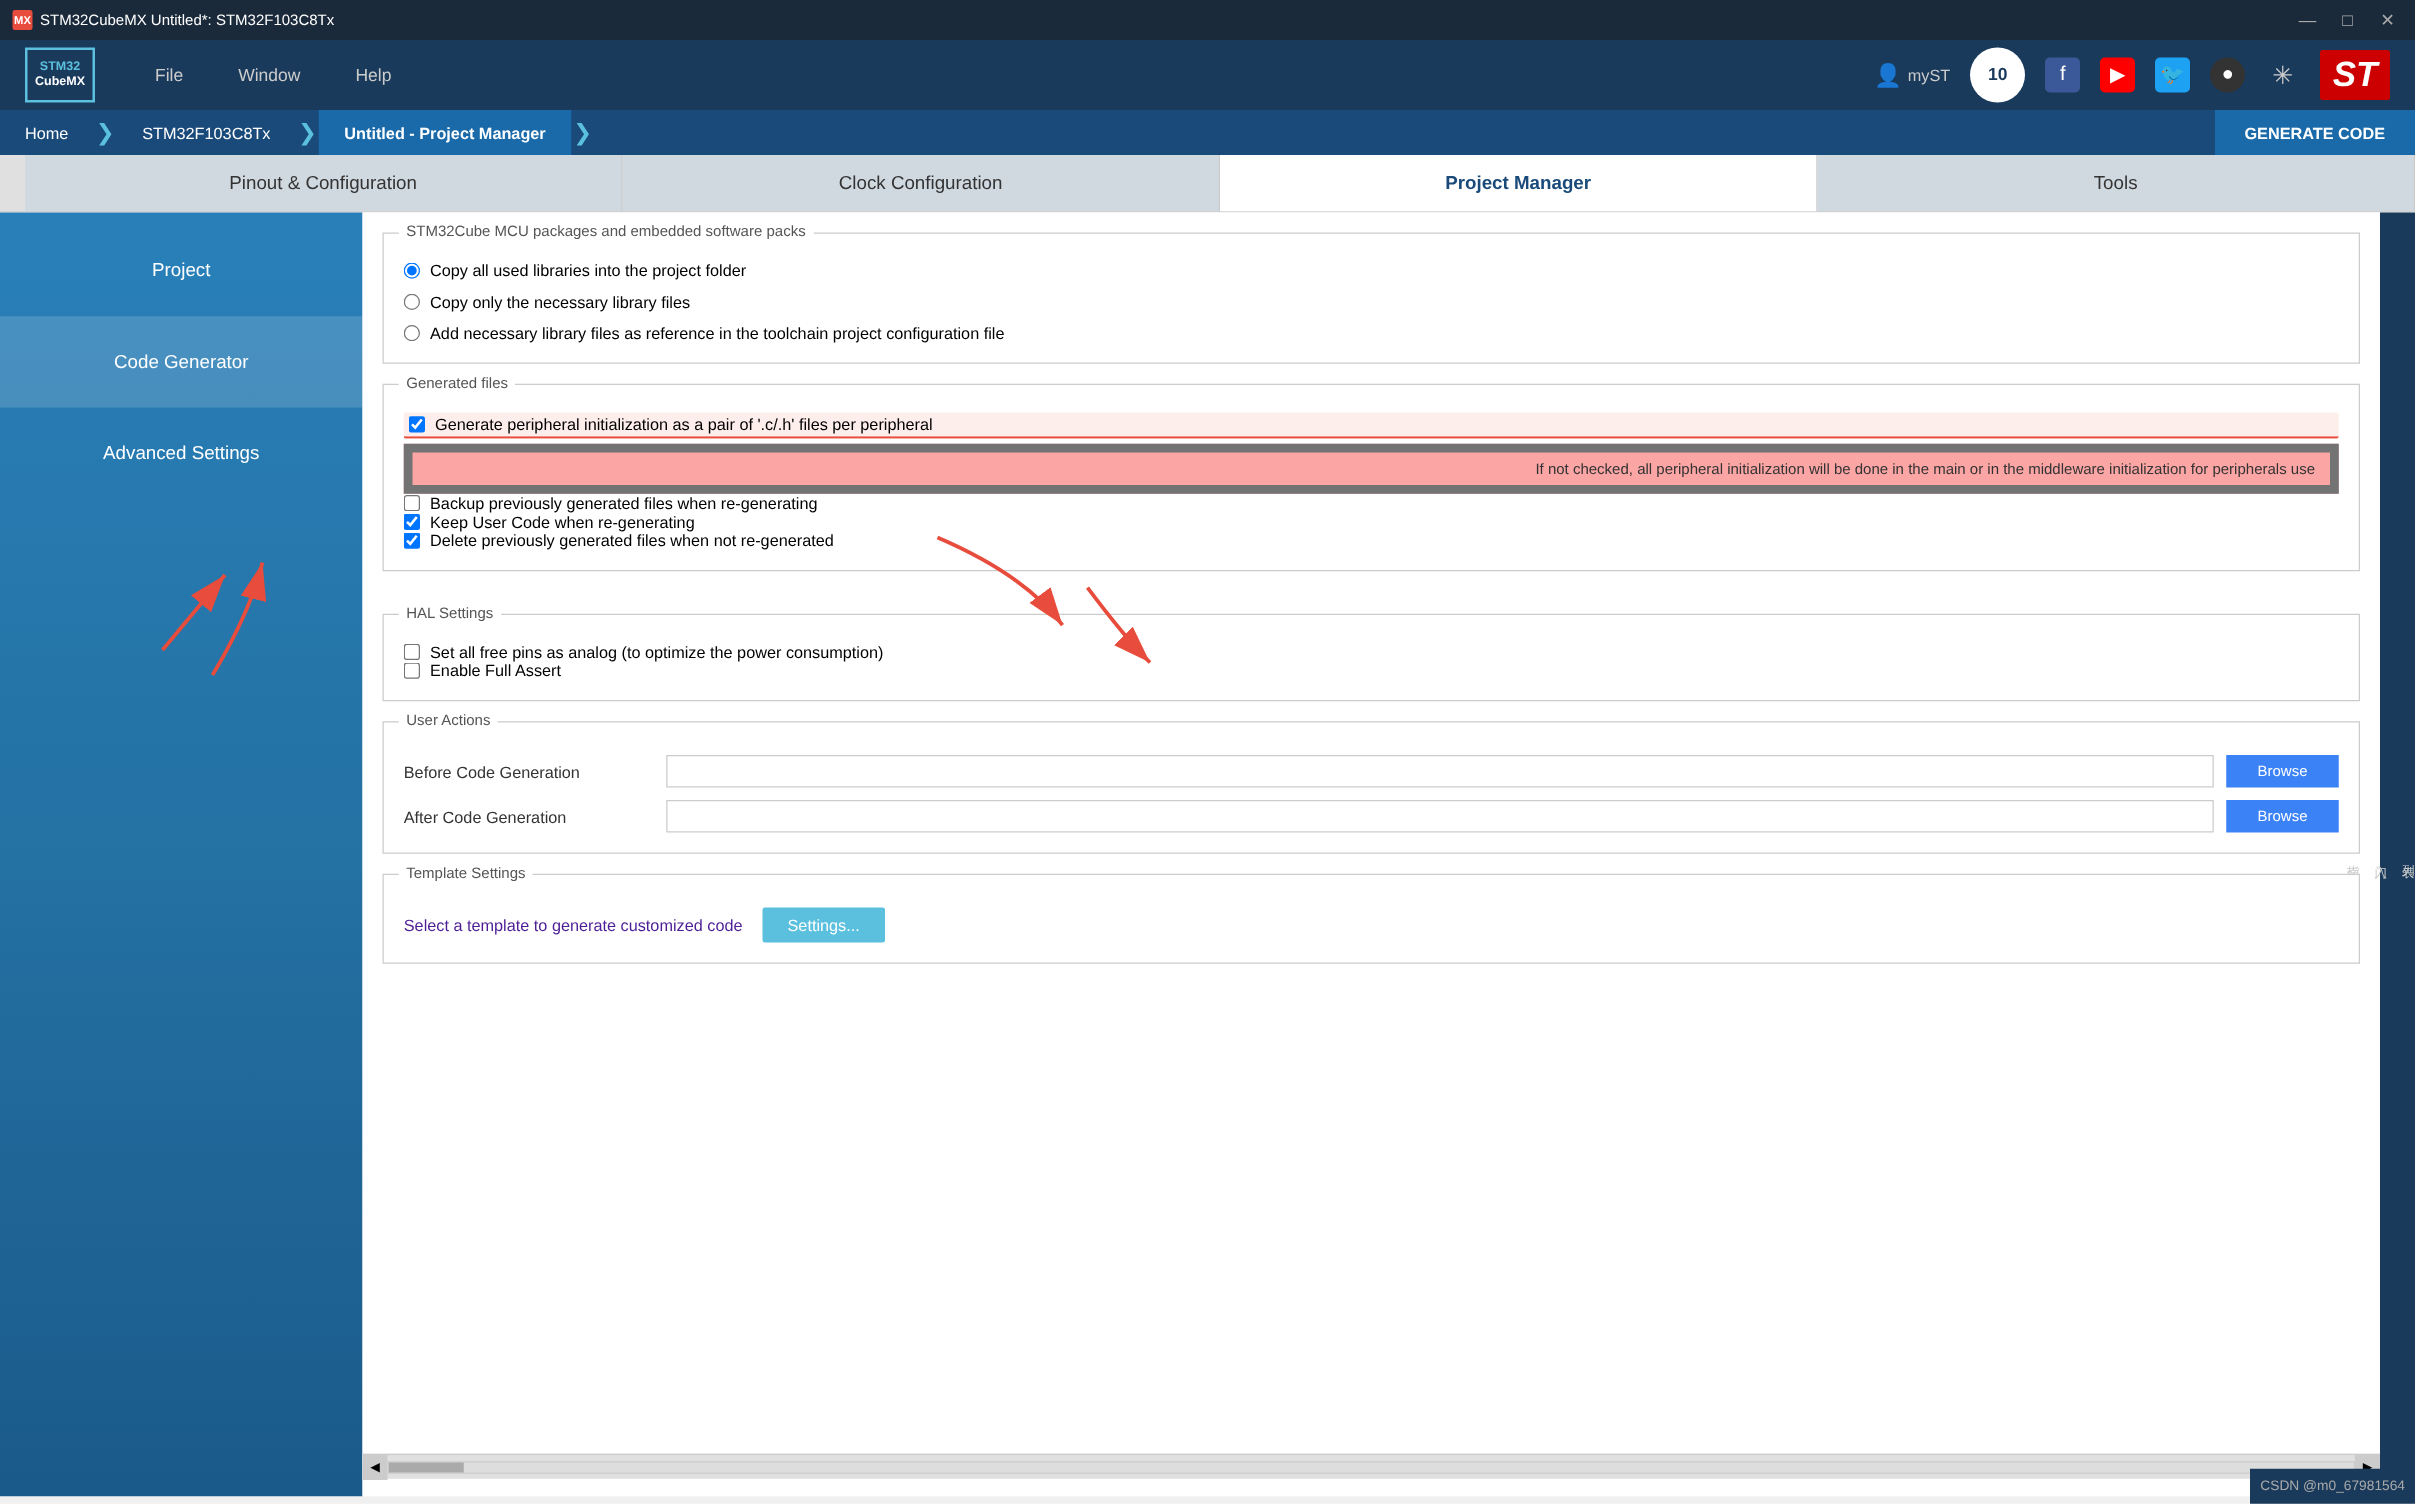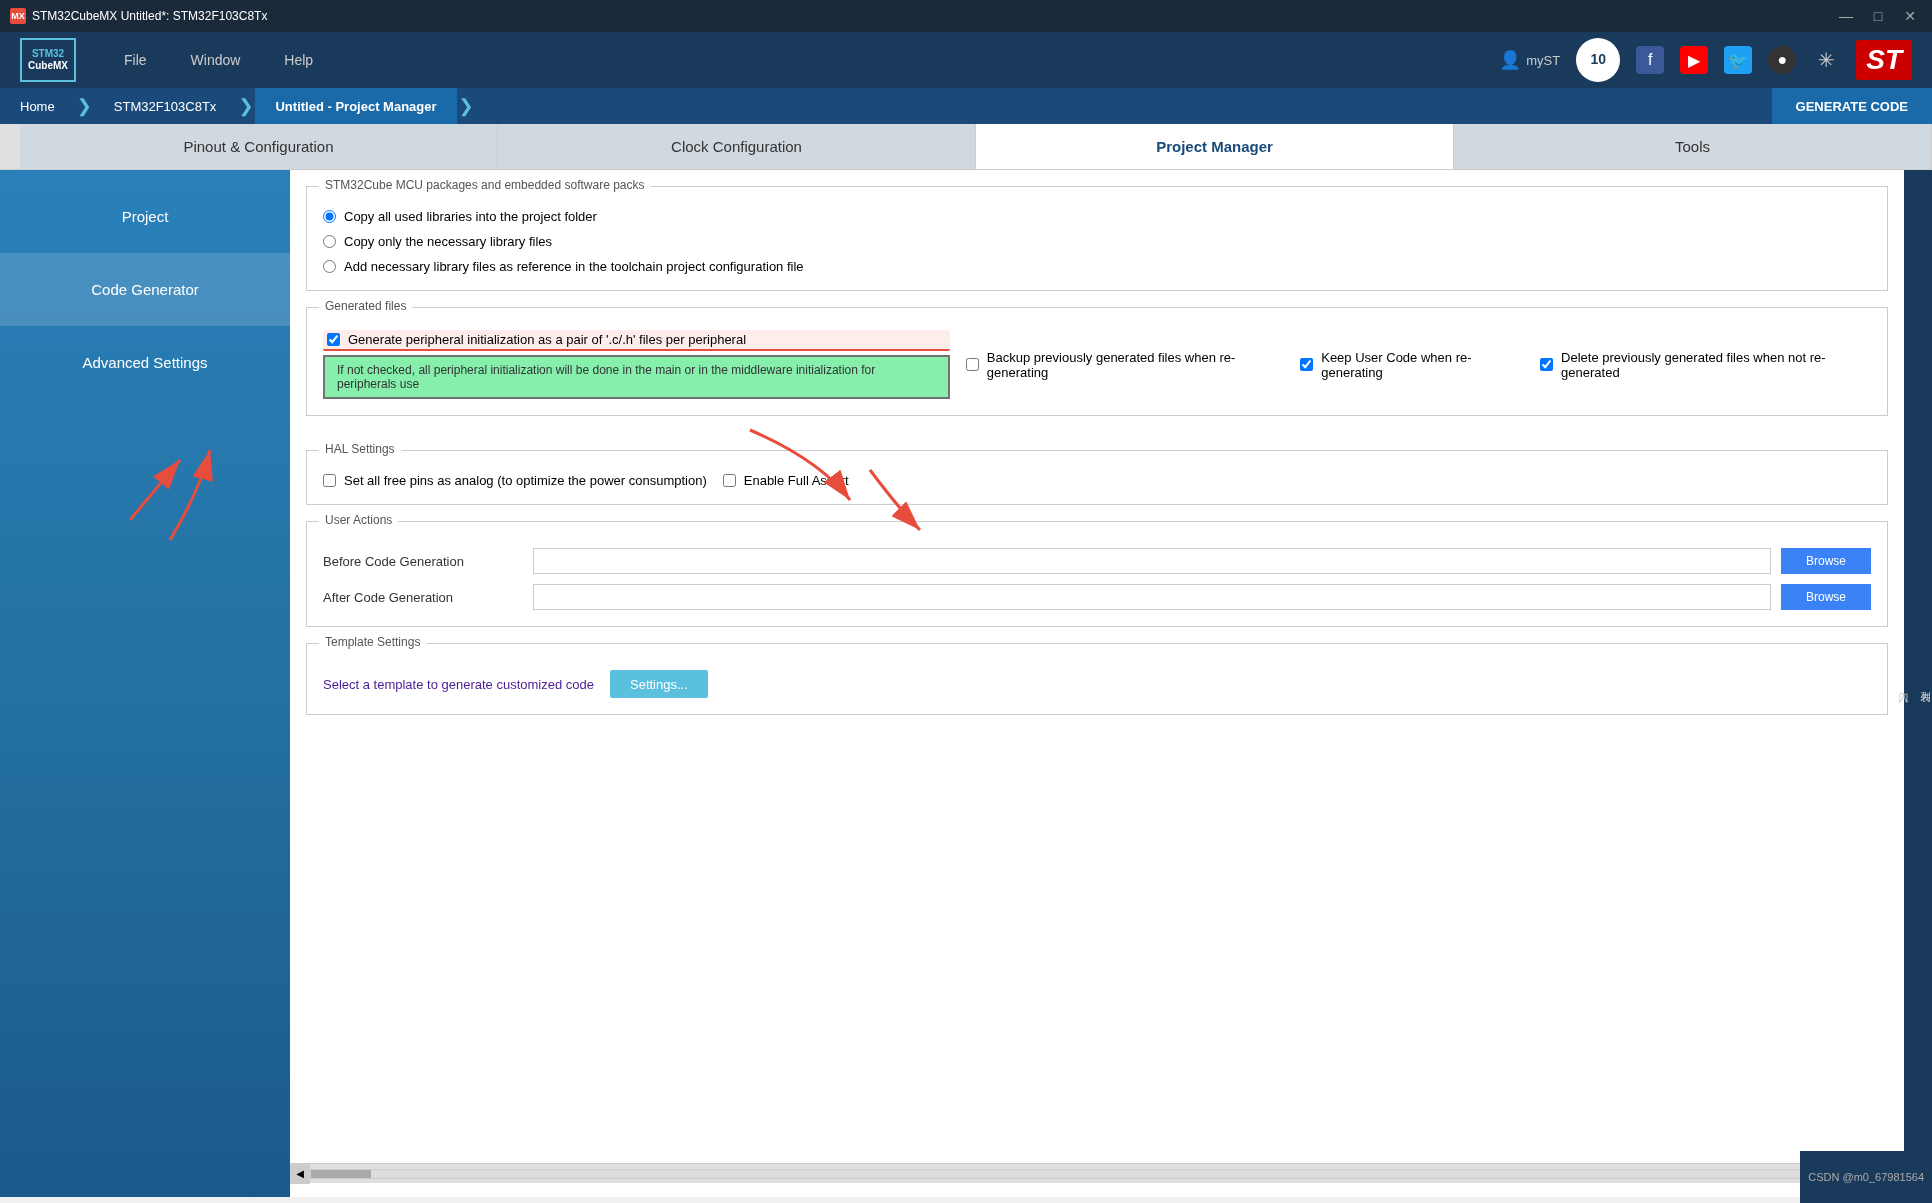--- a/index.html
+++ b/index.html
@@ -216,36 +216,37 @@
       background: white;
       padding: 0 6px;
       font-size: 12px;
       color: #555;
     }
 
     .radio-group { display: flex; flex-direction: column; gap: 10px; padding-top: 6px; }
     .radio-item { display: flex; align-items: center; gap: 8px; font-size: 13px; cursor: pointer; }
     .radio-item input[type=radio] { cursor: pointer; }
 
-    .checkbox-group { display: flex; gap: 16px; padding-top: 6px; }
+    .checkbox-group { display: flex; flex-direction: column; gap: 0; padding-top: 6px; }
     .checkbox-item { display: flex; align-items: center; gap: 8px; font-size: 13px; cursor: pointer; }
     .checkbox-item input[type=checkbox] { cursor: pointer; }
     .checkbox-item.highlighted {
       background: rgba(231,76,60,0.1);
       padding: 2px 4px;
       border-radius: 2px;
     }
 
     .tooltip-bar {
-      background: #86efac;
+      background: #fca5a5;
       color: #333;
       padding: 6px 12px;
       font-size: 12px;
       margin-top: 4px;
-      border: 2px solid #737373;
+      border: 7px solid #737373;
+      text-align: right;
     }
     .user-actions-label { font-size: 13px; color: #333; }
     .user-actions-input {
       height: 26px;
       border: 1px solid #ccc;
       background: white;
       width: 100%;
     }
     .browse-btn {
       background: #3b82f6;
@@ -294,21 +295,21 @@
     }
 
     
     .bottom-bar {
       position: fixed;
       bottom: 0;
       right: 0;
       background: #1a3a5c;
       color: #aaa;
       font-size: 11px;
-      padding: 20px 8px;
+      padding: 8px 8px;
       z-index: 200;
     }
 
     
     .scroll-bar {
       height: 20px;
       background: #e0e0e0;
       display: flex;
       align-items: center;
       border-top: 1px solid #ccc;

